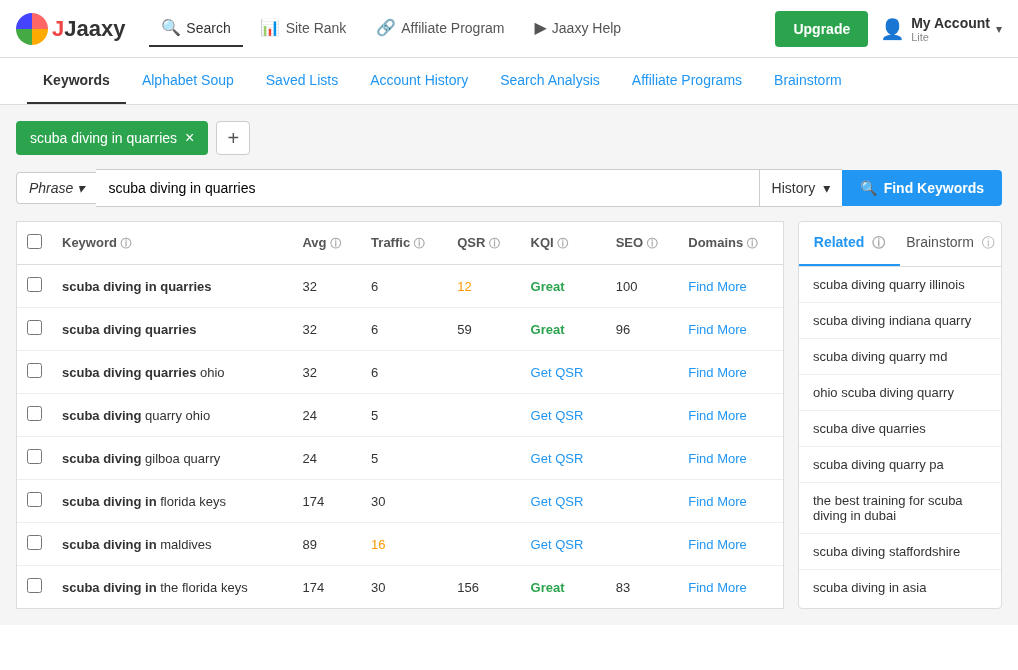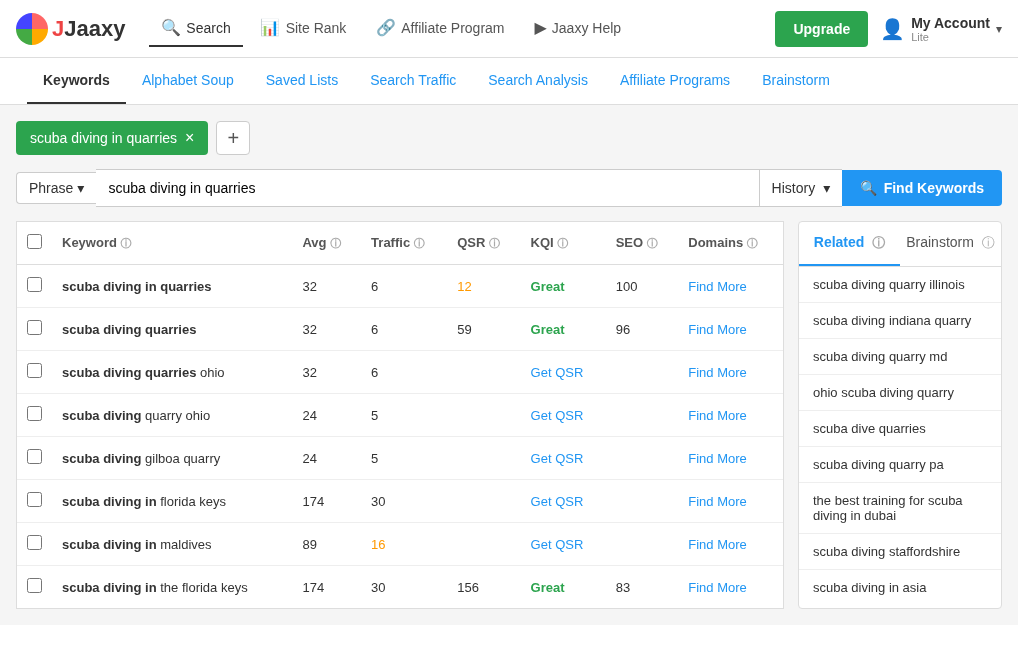--- a/index.html
+++ b/index.html
@@ -57,20 +57,21 @@
       width: 34px; height: 34px; border: 1px solid #ccc; border-radius: 4px; background: #fff;
       display: flex; align-items: center; justify-content: center; cursor: pointer; font-size: 20px; color: #555;
     }
 
     
     .search-row { display: flex; align-items: center; gap: 0; margin-bottom: 14px; }
     .phrase-select {
       border: 1px solid #ccc; border-right: none; padding: 7px 12px; border-radius: 4px 0 0 4px;
       background: #fff; cursor: pointer; display: flex; align-items: flex-start; gap: 4px; font-size: 14px;
       white-space: nowrap;
+      font-style: italic;
     }
     .search-input {
       flex: 1; border: 1px solid #ccc; padding: 10px 12px; font-size: 14px; outline: none;
       border-left: none; border-right: none;
     }
     .history-select {
       border: 1px solid #ccc; border-right: none; padding: 10px 12px; background: #fff;
       cursor: pointer; display: flex; align-items: center; gap: 8px; font-size: 14px; white-space: nowrap;
     }
     .find-btn {
@@ -148,21 +149,21 @@
       <div class="account-sub">Lite</div>
     </div>
     <span style="font-size:12px; color:#555;">▾</span>
   </div>
 </div>
 
 <div class="tab-nav">
   <div class="tab-item active">Keywords</div>
   <div class="tab-item">Alphabet Soup</div>
   <div class="tab-item">Saved Lists</div>
-  <div class="tab-item">Search Traffic</div>
+  <div class="tab-item">Account History</div>
   <div class="tab-item">Search Analysis</div>
   <div class="tab-item">Affiliate Programs</div>
   <div class="tab-item">Brainstorm</div>
 </div>
 
 <div class="main">
 
   <div class="chip-row">
     <div class="chip">
       <span>scuba diving in quarries</span>

